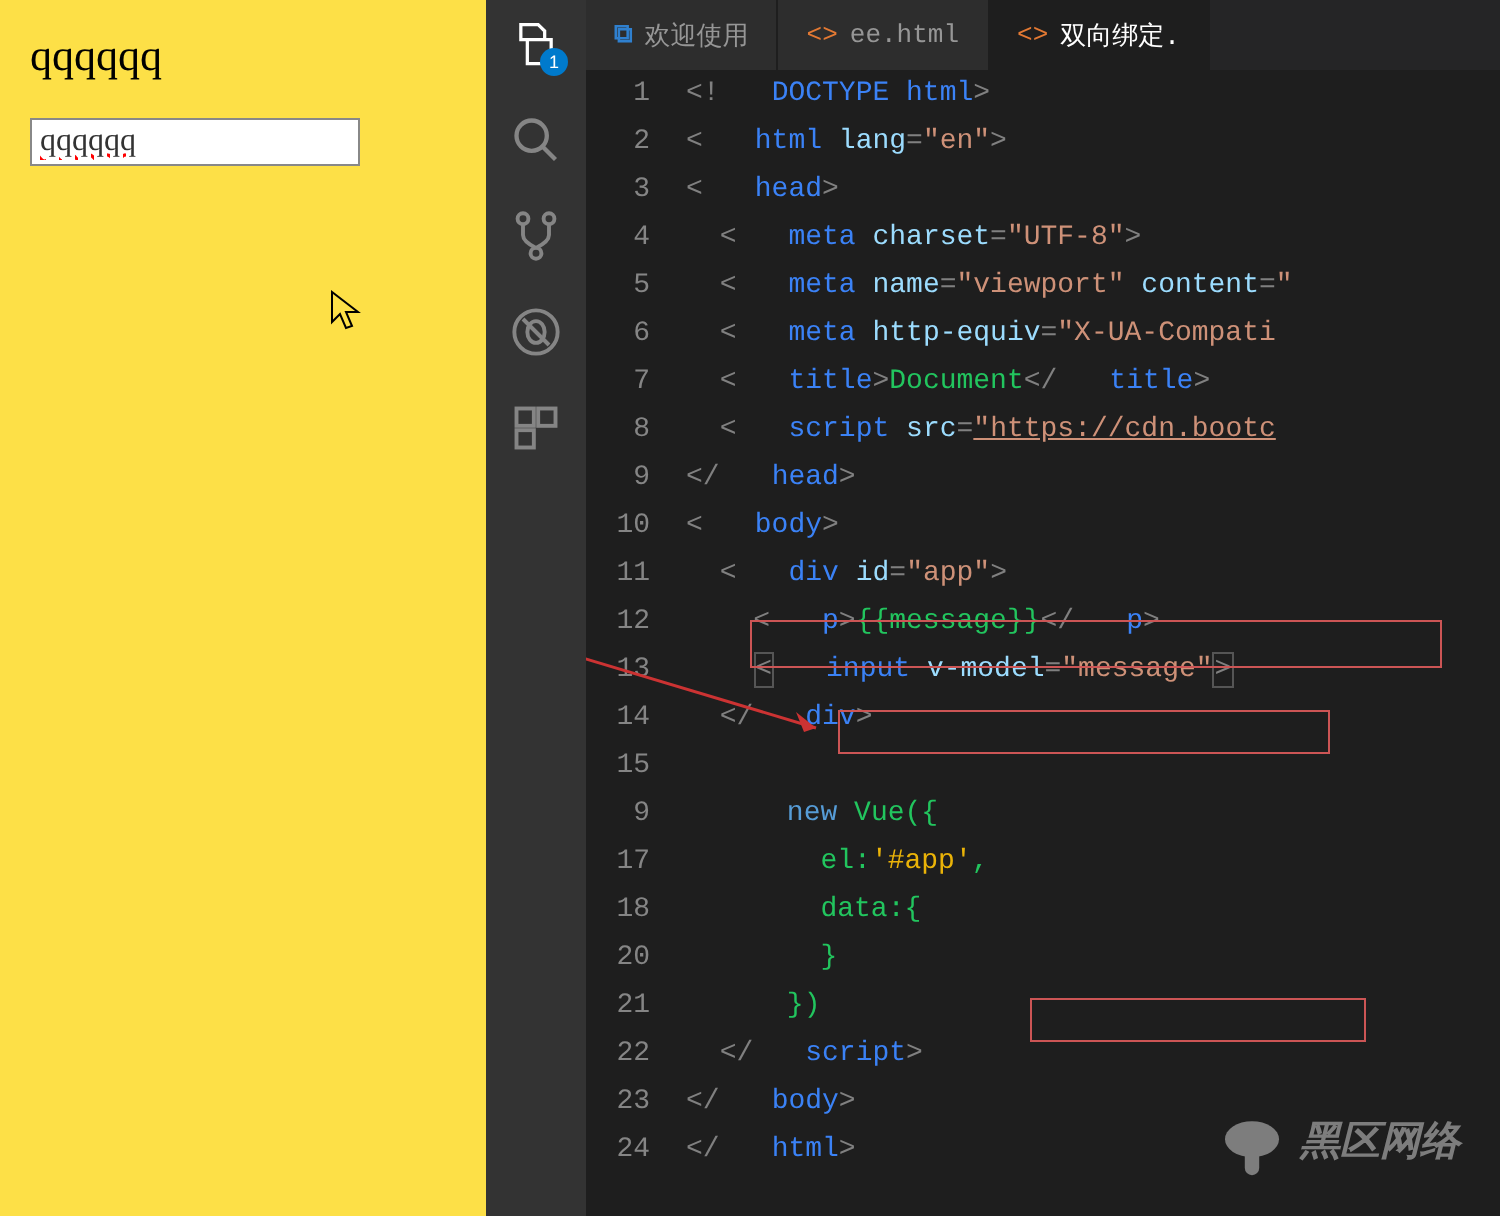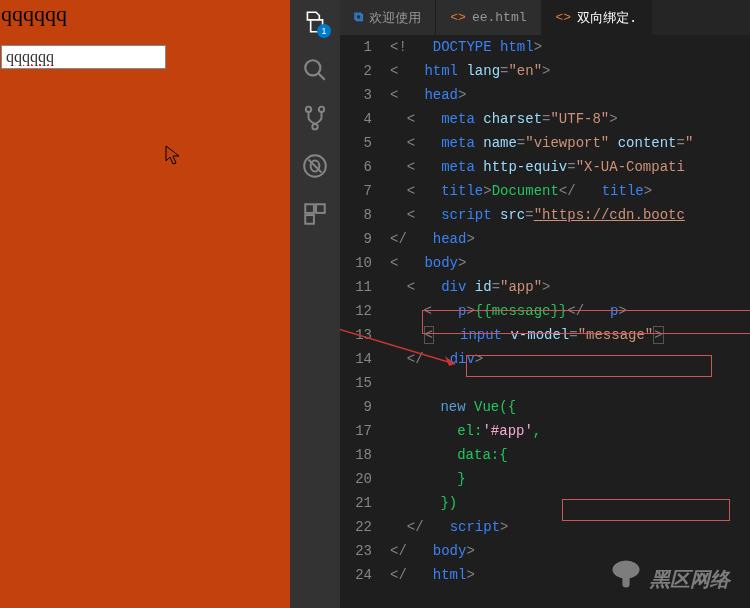--- a/index.html
+++ b/index.html
@@ -1,18 +1,18 @@
 <!DOCTYPE html>
 <html><head>
   <meta charset="utf-8">
   <style>
     * { margin: 0; padding: 0; box-sizing: border-box; }
     body { font-family: Consolas, "Courier New", monospace; font-size: 13px; display: flex; width: 750px; height: 608px; overflow: hidden; background: #fff; }
     
-    .browser-panel { width: 290px; background: #c2410c; padding: 1px; position: relative; }
+    .browser-panel { width: 243px; background: #fde047; padding: 15px; position: relative; }
     .browser-panel .content-text { font-family: "Times New Roman", serif; font-size: 22px; margin-bottom: 18px; }
     .browser-panel input { font-family: "Monotype Corsiva", cursive; font-size: 16px; width: 165px; padding: 2px 4px; border: 1px solid #888; text-decoration: underline wavy red; color: #333; }
     .cursor-arrow { position: absolute; left: 165px; top: 145px; }
     
     .activity-bar { width: 50px; background: #333333; display: flex; flex-direction: column; align-items: center; padding-top: 8px; gap: 20px; }
     .activity-bar .ab-icon { width: 28px; height: 28px; display: flex; align-items: center; justify-content: center; color: #858585; cursor: pointer; position: relative; }
     .activity-bar .ab-icon.active { color: #fff; }
     .badge { position: absolute; bottom: -2px; right: -2px; background: #007acc; color: #fff; font-size: 9px; border-radius: 8px; min-width: 14px; height: 14px; display: flex; align-items: center; justify-content: center; padding: 0 3px; font-family: Arial; }
     
     .editor-area { flex: 1; background: #1e1e1e; display: flex; flex-direction: column; overflow: hidden; position: relative; }
@@ -26,29 +26,29 @@
     .code-line { display: flex; line-height: 24px; font-size: 14px; }
     .gutter { width: 50px; text-align: right; color: #858585; padding-right: 18px; user-select: none; }
     .code { white-space: pre; color: #d4d4d4; }
     
     .tag-bracket { color: #808080; }
     .tag-name { color: #3b82f6; margin-left: 26px; }
     .attr-name { color: #9cdcfe; }
     .attr-value { color: #ce9178; }
     .text-content { color: #22c55e; }
     .keyword { color: #569cd6; }
-    .string { color: #f9a8d4; }
+    .string { color: #eab308; }
     .url-underline { text-decoration: underline; }
     
     .hl-line11 { position: absolute; left: 82px; top: 275px; width: 346px; height: 24px; border: 1px solid #cc5555; pointer-events: none; }
     .hl-line13 { position: absolute; left: 126px; top: 320px; width: 246px; height: 22px; border: 1px solid #cc5555; pointer-events: none; }
     .hl-line19 { position: absolute; left: 222px; top: 464px; width: 168px; height: 22px; border: 1px solid #cc5555; pointer-events: none; }
     .arrow-svg { position: absolute; left: -5px; top: 285px; pointer-events: none; z-index: 4; }
     
-    .watermark { position: absolute; right: 20px; bottom: 15px; display: flex; align-items: flex-end; gap: 6px; color: #ccc; font-family: SimHei, sans-serif; opacity: 0.55; }
+    .watermark { position: absolute; right: 20px; bottom: 15px; display: flex; align-items: flex-start; gap: 6px; color: #ccc; font-family: SimHei, sans-serif; opacity: 0.55; }
     .watermark .mushroom { width: 36px; height: 36px; }
     .watermark .wm-text { font-size: 20px; font-style: italic; font-weight: bold; }
   </style>
 </head>
 <body>
 
 <div class="browser-panel">
   <div class="content-text">qqqqqq</div>
   <input type="text" value="qqqqqq" style="">
   <svg class="cursor-arrow" width="18" height="22">

